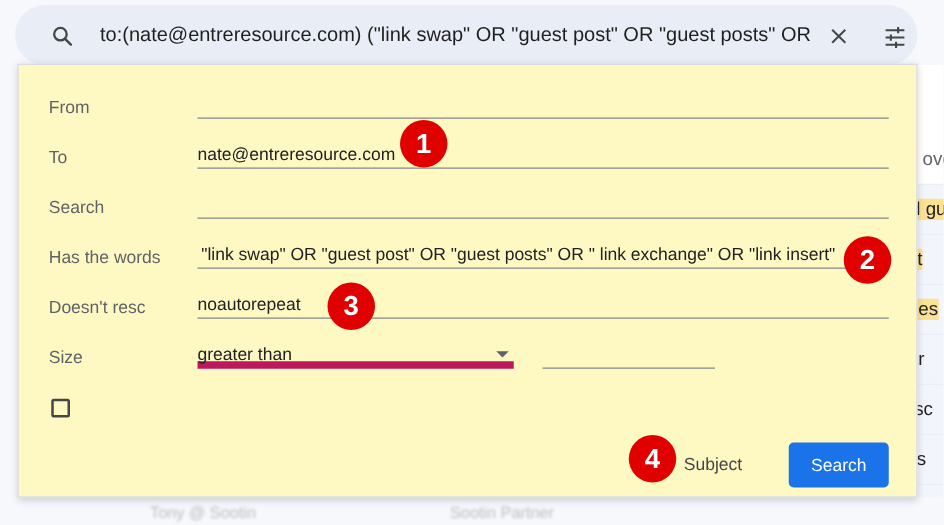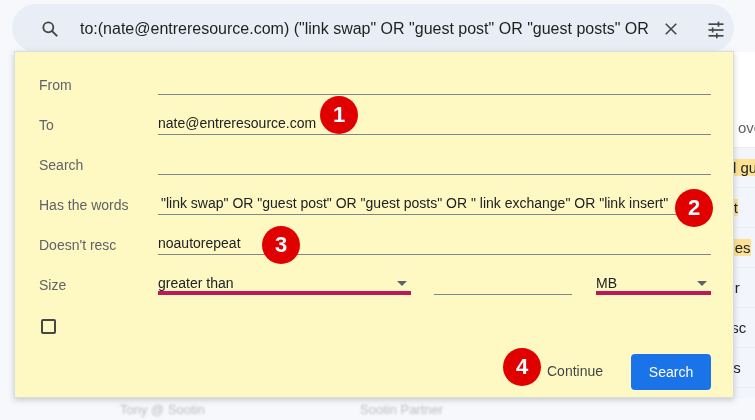--- a/index.html
+++ b/index.html
@@ -18,21 +18,21 @@
   .bg-row { position: absolute; left: 0; width: 41px; height: 40px; border-bottom: 1px solid #eceff1; font-size: 15px; color: #202124; white-space: nowrap; line-height: 40px; }
   .bg-row.unread { background: #f2f6fc; }
   .hl { background: #fde293; }
   .bottom-row { position: absolute; left: 0; top: 398px; width: 755px; height: 22px; background: #f6f8fc; overflow: hidden; }
   .bottom-row span { position: absolute; top: 4px; font-size: 13px; color: #bcbcbc; filter: blur(1.2px); white-space: nowrap; }
 
   
   .panel { position: absolute; left: 14px; top: 51px; width: 720px; height: 347px; background: #fef9c3; border: 1px solid #dadce0; box-shadow: 0 2px 6px rgba(60,64,67,0.25); }
   .row-label { position: absolute; left: 24px; font-size: 14px; color: #5f6368; }
   .field { position: absolute; height: 22px; border-bottom: 1px solid #80868b; font-size: 14px; color: #202124; line-height: 20px; white-space: nowrap; overflow: hidden; }
-  .select { position: absolute; height: 22px; border-bottom: 4px solid #be185d; font-size: 14px; color: #202124; line-height: 20px; }
+  .select { position: absolute; height: 22px; border-bottom: 6px solid #be185d; font-size: 14px; color: #202124; line-height: 20px; }
   .caret { position: absolute; right: 4px; top: 8px; width: 0; height: 0; border-left: 5px solid transparent; border-right: 5px solid transparent; border-top: 5px solid #5f6368; }
   .checkbox { position: absolute; left: 26px; top: 267px; width: 15px; height: 15px; border: 2px solid #444746; border-radius: 2px; }
   .check-label { position: absolute; left: 60px; top: 266px; font-size: 14px; color: #202124; }
   .continue-btn { position: absolute; left: 532px; top: 311px; font-size: 14px; color: #444746; cursor: pointer; }
   .search-btn { position: absolute; left: 616px; top: 302px; width: 80px; height: 36px; background: #1a73e8; color: #fff; font-size: 14px; border-radius: 4px; text-align: center; line-height: 36px; cursor: pointer; }
 
   
   .badge { position: absolute; width: 38px; height: 38px; border-radius: 50%; background: #e00000; color: #fff; font-size: 22px; font-weight: bold; text-align: center; line-height: 38px; }
 </style>
 </head>
@@ -93,28 +93,24 @@
 
     <div class="row-label" style="top:185px">Doesn't resc</div>
     <div class="field" style="left:143px; top:181px; width:553px">noautorepeat</div>
 
     <div class="row-label" style="top:225px">Size</div>
     <div class="select" style="left:143px; top:221px; width:253px">
       <span>greater than</span>
       <span class="caret"></span>
     </div>
     <div class="field" style="left:419px; top:221px; width:138px"></div>
-    <div class="select" style="left:581px; top:221px; width:115px">
-      <span>MB</span>
-      <span class="caret"></span>
-    </div>
 
     <div class="checkbox"></div>
 
-    <div class="continue-btn">Continue</div>
+    <div class="continue-btn">Subject</div>
     <div class="search-btn">Search</div>
   </div>
 
   <div class="badge" style="left:320px; top:96px">1</div>
   <div class="badge" style="left:675px; top:189px">2</div>
   <div class="badge" style="left:262px; top:226px">3</div>
   <div class="badge" style="left:503px; top:348px">4</div>
 
 </div>
 

